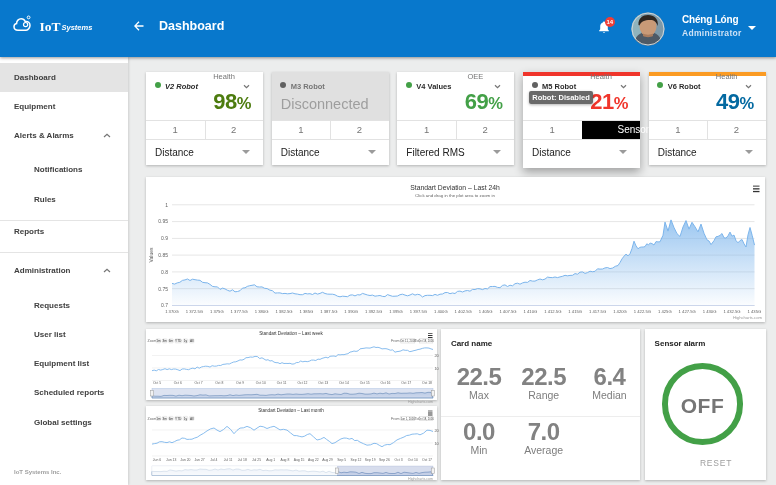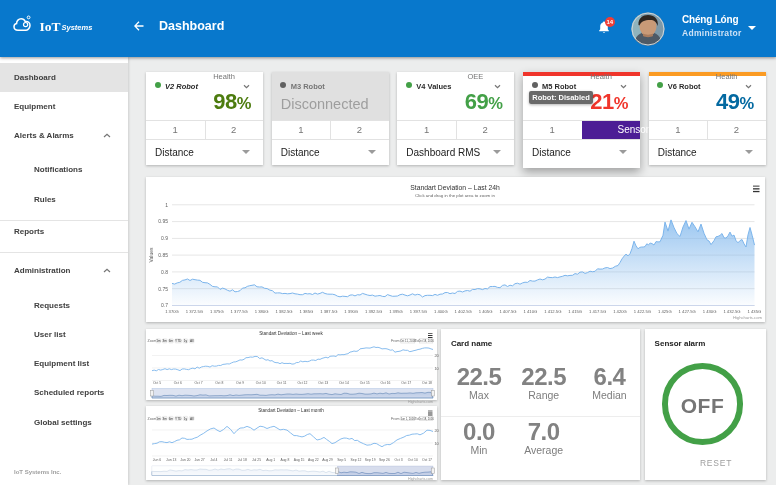--- a/index.html
+++ b/index.html
@@ -156,38 +156,38 @@
         <path class="chev" d="M1 1.3 L3.5 3.7 L6 1.3"></path>
       </svg>
       <div class="tc-val" style="color:#43a047;">69<span class="pc">%</span></div>
     </div>
     <div class="tc-tabs">
       <div class="tc-tab" style="left:0;">1</div>
       <div class="tc-tab" style="left:58.5px;">2</div>
       <div class="tc-tabdiv"></div>
     </div>
     <div class="tc-sel">
-      <div class="tc-seltext">Dashboard RMS</div>
+      <div class="tc-seltext">Filtered RMS</div>
       <div class="caret-d" style="right:13px;top:10px;"></div>
     </div>
   </div>
 <div class="card topcard" style="left:523px;height:96px;box-shadow:0 4px 9px rgba(0,0,0,0.33);">
     <div class="tc-head" style="background:#fff;">
       <div class="abs" style="left:0;top:0;width:117px;height:3.5px;background:#f0352b;"></div>
       <div class="tc-dot" style="background:#616161;"></div>
       <div class="tc-name" style="color:#2b2b2b;">M5 Robot</div>
       <div class="tc-metric">Health</div>
       <svg class="abs" style="right:13.5px;top:11.5px;" width="7" height="5">
         <path class="chev" d="M1 1.3 L3.5 3.7 L6 1.3"></path>
       </svg>
       <div class="tc-val" style="color:#f0352b;">21<span class="pc">%</span></div>
     </div>
     <div class="tc-tabs">
       <div class="tc-tab" style="left:0;">1</div>
-      <div class="tc-tab" style="left:58.5px;width:58.5px;background:#4c1d95;color:#fff;font-size:10px;padding-left:36px;">Sensor 2</div>
+      <div class="tc-tab" style="left:58.5px;width:58.5px;background:#000000;color:#fff;font-size:10px;padding-left:36px;">Sensor 2</div>
     </div>
     <div class="tc-sel">
       <div class="tc-seltext">Distance</div>
       <div class="caret-d" style="right:13px;top:10px;"></div>
     </div>
     <div class="abs" style="left:6px;top:18.5px;width:64px;height:13.5px;background:rgba(97,97,97,0.95);border-radius:2px;box-shadow:0 1px 3px rgba(0,0,0,0.3);color:#fff;font-size:7.5px;font-weight:bold;text-align:center;line-height:13.5px;z-index:5;">Robot: Disabled</div>
   </div>
 <div class="card topcard" style="left:648.7px;">
     <div class="tc-head" style="background:#fff;">
       <div class="abs" style="left:0;top:0;width:117px;height:3.5px;background:#fb9b23;"></div>

